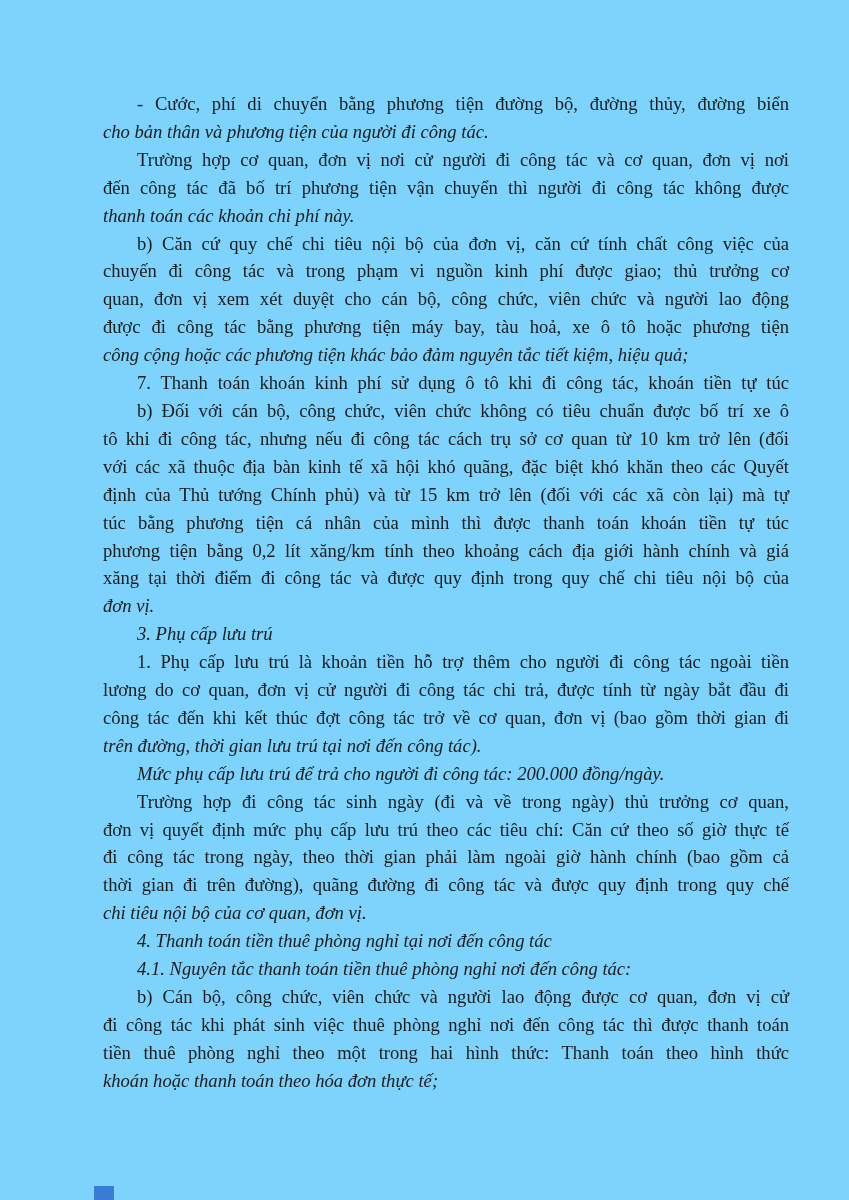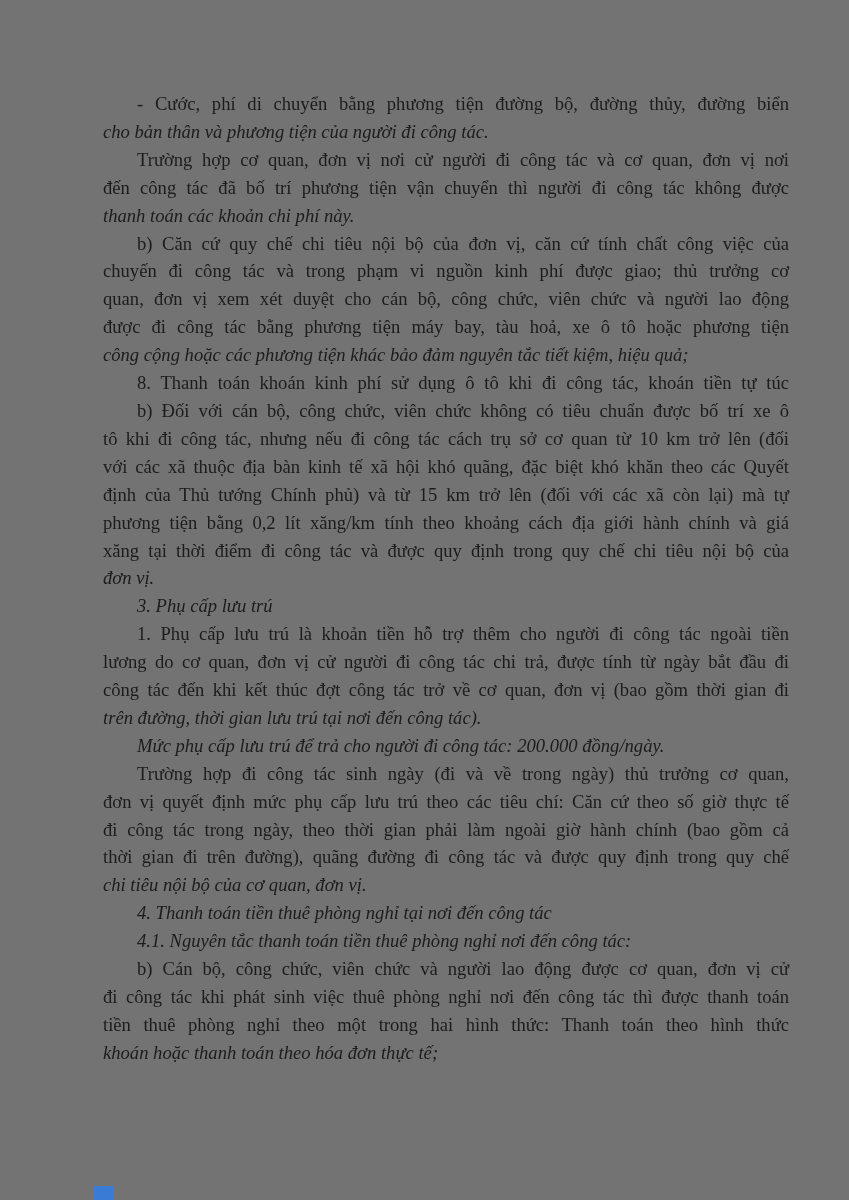--- a/index.html
+++ b/index.html
@@ -4,21 +4,21 @@
 <style>
   html, body {
     margin: 0;
     padding: 0;
     background: #ffffff;
   }
   .page {
     position: relative;
     width: 849px;
     height: 1200px;
-    background: #737373;
+    background: #7dd3fc;
     overflow: hidden;
     font-family: "Liberation Serif", "DejaVu Serif", serif;
   }
   .doc-body {
     position: absolute;
     left: 103px;
     top: 90px;
     width: 686px;
     color: #1c1c1c;
     font-size: 18.6px;
@@ -55,25 +55,26 @@
       <div class="line first">- Cước, phí di chuyển bằng phương tiện đường bộ, đường thủy, đường biển</div>
       <div class="line last">cho bản thân và phương tiện của người đi công tác.</div>
       <div class="line first">Trường hợp cơ quan, đơn vị nơi cử người đi công tác và cơ quan, đơn vị nơi</div>
       <div class="line">đến công tác đã bố trí phương tiện vận chuyển thì người đi công tác không được</div>
       <div class="line last">thanh toán các khoản chi phí này.</div>
       <div class="line first">b) Căn cứ quy chế chi tiêu nội bộ của đơn vị, căn cứ tính chất công việc của</div>
       <div class="line">chuyến đi công tác và trong phạm vi nguồn kinh phí được giao; thủ trưởng cơ</div>
       <div class="line">quan, đơn vị xem xét duyệt cho cán bộ, công chức, viên chức và người lao động</div>
       <div class="line">được đi công tác bằng phương tiện máy bay, tàu hoả, xe ô tô hoặc phương tiện</div>
       <div class="line last">công cộng hoặc các phương tiện khác bảo đảm nguyên tắc tiết kiệm, hiệu quả;</div>
-      <div class="line first">8. Thanh toán khoán kinh phí sử dụng ô tô khi đi công tác, khoán tiền tự túc</div>
+      <div class="line first">7. Thanh toán khoán kinh phí sử dụng ô tô khi đi công tác, khoán tiền tự túc</div>
       <div class="line first">b) Đối với cán bộ, công chức, viên chức không có tiêu chuẩn được bố trí xe ô</div>
       <div class="line">tô khi đi công tác, nhưng nếu đi công tác cách trụ sở cơ quan từ 10 km trở lên (đối</div>
       <div class="line">với các xã thuộc địa bàn kinh tế xã hội khó quãng, đặc biệt khó khăn theo các Quyết</div>
       <div class="line">định của Thủ tướng Chính phủ) và từ 15 km trở lên (đối với các xã còn lại) mà tự</div>
+      <div class="line">túc bằng phương tiện cá nhân của mình thì được thanh toán khoán tiền tự túc</div>
       <div class="line">phương tiện bằng 0,2 lít xăng/km tính theo khoảng cách địa giới hành chính và giá</div>
       <div class="line">xăng tại thời điểm đi công tác và được quy định trong quy chế chi tiêu nội bộ của</div>
       <div class="line last">đơn vị.</div>
       <div class="line first last">3. Phụ cấp lưu trú</div>
       <div class="line first">1. Phụ cấp lưu trú là khoản tiền hỗ trợ thêm cho người đi công tác ngoài tiền</div>
       <div class="line">lương do cơ quan, đơn vị cử người đi công tác chi trả, được tính từ ngày bắt đầu đi</div>
       <div class="line">công tác đến khi kết thúc đợt công tác trở về cơ quan, đơn vị (bao gồm thời gian đi</div>
       <div class="line last">trên đường, thời gian lưu trú tại nơi đến công tác).</div>
       <div class="line first last">Mức phụ cấp lưu trú để trả cho người đi công tác: 200.000 đồng/ngày.</div>
       <div class="line first">Trường hợp đi công tác sinh ngày (đi và về trong ngày) thủ trưởng cơ quan,</div>

